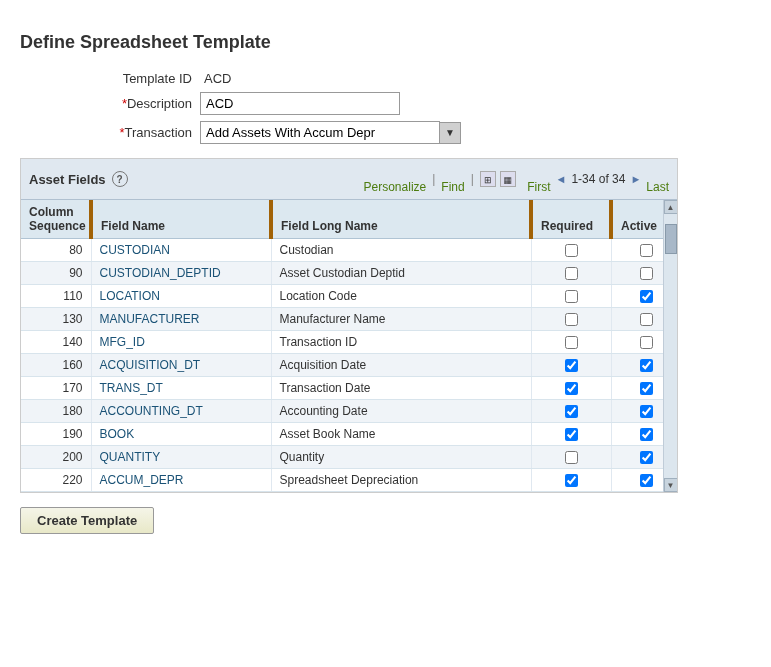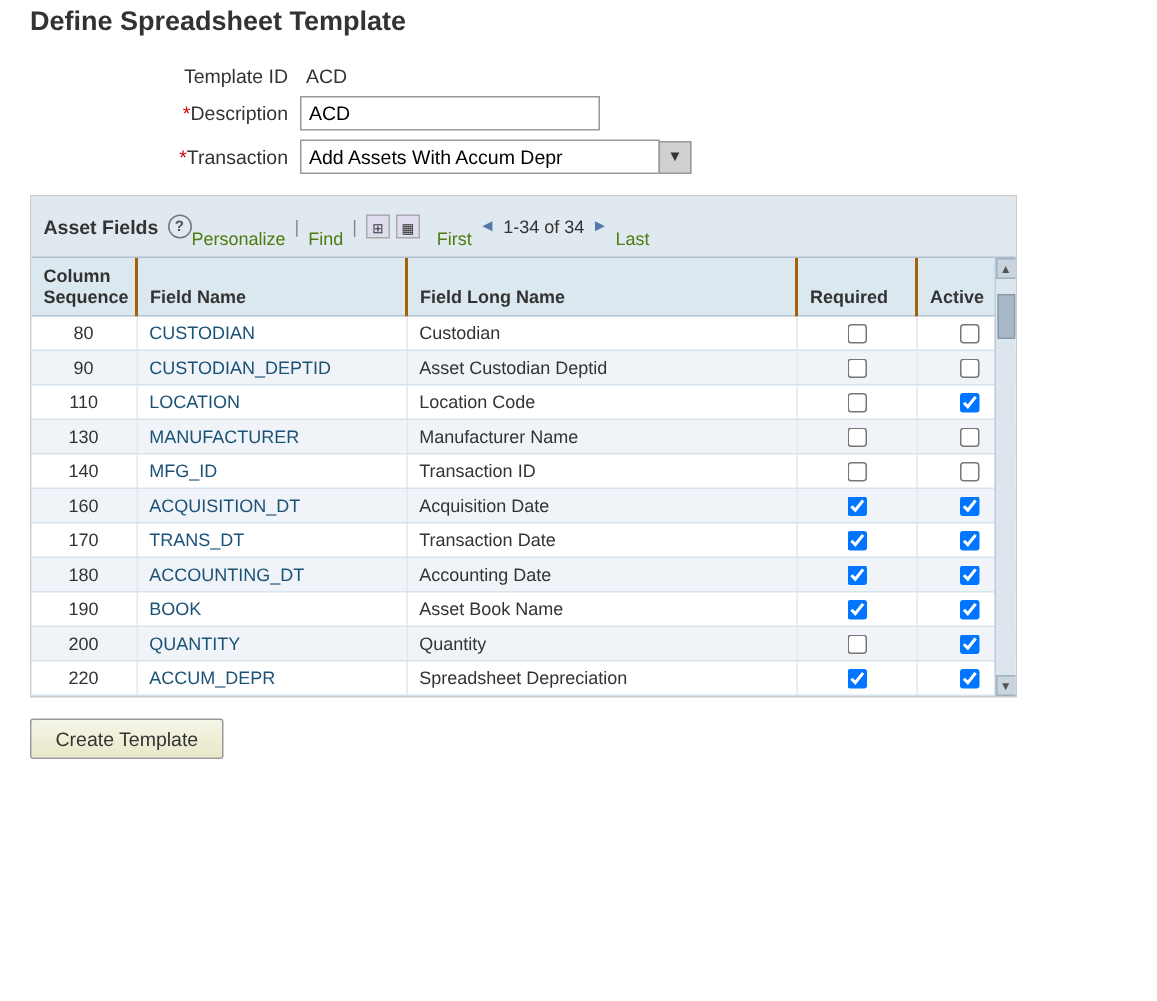--- a/index.html
+++ b/index.html
@@ -3,21 +3,21 @@
   <meta charset="utf-8">
   <style>
     * { box-sizing: border-box; margin: 0; padding: 0; }
     body {
       font-family: Arial, Helvetica, sans-serif;
       font-size: 13px;
       background: #fff;
       color: #333;
     }
     .page-container {
-      padding: 4px 20px;
+      padding: 32px 20px;
       width: 698px;
       min-height: 667px;
       background: #fff;
     }
     .page-title {
       font-size: 18px;
       font-weight: bold;
       color: #333;
       margin-bottom: 18px;
     }
@@ -86,20 +86,21 @@
       border: 1px solid #ccc;
       width: 100%;
       margin-top: 4px;
     }
     .grid-header-bar {
       background: #e0e8f0;
       display: flex;
       align-items: center;
       padding: 5px 8px;
       border-bottom: 1px solid #b0c0d0;
+      justify-content: space-between;
     }
     .grid-header-left {
       display: flex;
       align-items: center;
       gap: 6px;
     }
     .grid-section-title {
       font-weight: bold;
       font-size: 13px;
       color: #333;
@@ -163,21 +164,21 @@
     .data-table thead tr {
       background: #dce8f0;
     }
     .data-table thead th {
       text-align: left;
       padding: 5px 8px;
       font-size: 12px;
       font-weight: bold;
       color: #333;
       border-bottom: 1px solid #b0c4d4;
-      border-right: 2px solid #a16207;
+      border-right: 4px solid #a16207;
       vertical-align: bottom;
     }
     .data-table thead th:last-child {
       border-right: none;
     }
     .data-table tbody tr {
       background: #fff;
     }
     .data-table tbody tr:nth-child(even) {
       background: #f0f4f8;
@@ -188,21 +189,21 @@
       color: #333;
       border-bottom: 1px solid #d8e4ec;
       border-right: 1px solid #e0e8f0;
       vertical-align: middle;
     }
     .data-table tbody td:last-child {
       border-right: none;
     }
     .col-seq {
       width: 70px;
-      text-align: center;
+      text-align: right;
     }
     .col-fieldname {
       width: 180px;
     }
     .col-longname {
       width: 260px;
     }
     .col-required {
       width: 80px;
       text-align: center;
@@ -234,20 +235,21 @@
       align-items: center;
     }
     .create-template-btn {
       background: linear-gradient(to bottom, #f5f5e8, #e8e8c8);
       border: 1px solid #999;
       padding: 5px 16px;
       font-size: 13px;
       color: #333;
       cursor: pointer;
       border-radius: 2px;
+      font-weight: bold;
     }
     .table-wrapper {
       position: relative;
       overflow: hidden;
     }
     .scrollbar-sim {
       position: absolute;
       right: 0;
       top: 0;
       width: 14px;

